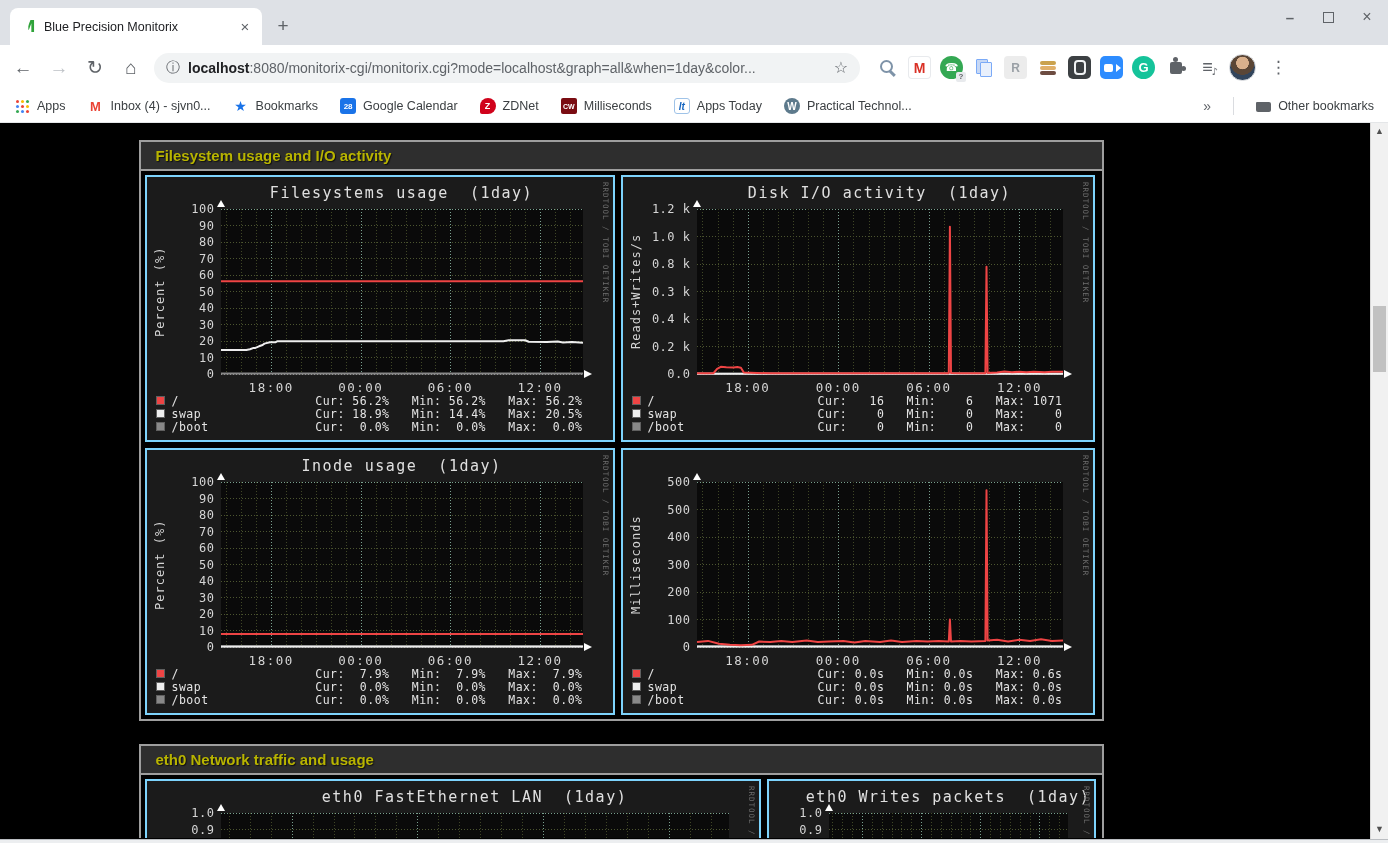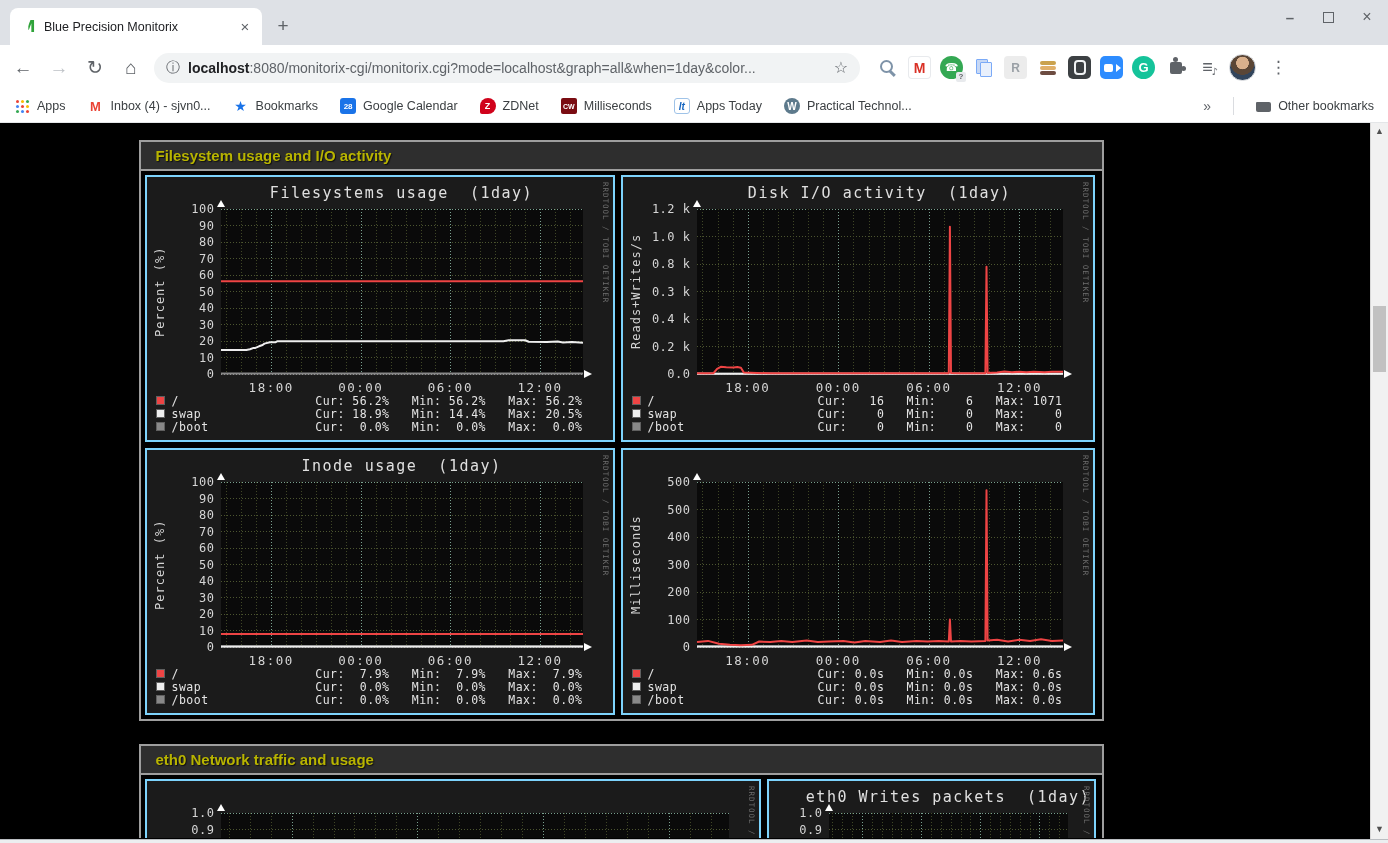--- a/index.html
+++ b/index.html
@@ -503,20 +503,21 @@
               </div>
               <div class="g-wm">RRDTOOL / TOBI OETIKER</div>
             </div>
         </div>
       </div>
 
       <div class="section section-2">
         <div class="section-header">eth0 Network traffic and usage</div>
         <div class="charts-grid">
           <div class="chart-box" style="width:616px;height:267px;">
+              <div class="g-title" style="left: 328px;">eth0 FastEthernet LAN  (1day)</div>
               <svg width="612" height="263" class="g-svg">
                 <rect x="74" y="32" width="508" height="165" fill="#0a0a0a"></rect>
                 <line x1="74" y1="197" x2="582" y2="197" stroke="#9b9b9b" stroke-width="1" stroke-dasharray="1 2" shape-rendering="crispEdges"></line>
                 <line x1="74" y1="180.5" x2="582" y2="180.5" stroke="#4c5530" stroke-width="1" stroke-dasharray="1 2" shape-rendering="crispEdges"></line>
                 <line x1="74" y1="164" x2="582" y2="164" stroke="#4c5530" stroke-width="1" stroke-dasharray="1 2" shape-rendering="crispEdges"></line>
                 <line x1="74" y1="147.5" x2="582" y2="147.5" stroke="#4c5530" stroke-width="1" stroke-dasharray="1 2" shape-rendering="crispEdges"></line>
                 <line x1="74" y1="131" x2="582" y2="131" stroke="#4c5530" stroke-width="1" stroke-dasharray="1 2" shape-rendering="crispEdges"></line>
                 <line x1="74" y1="114.5" x2="582" y2="114.5" stroke="#4c5530" stroke-width="1" stroke-dasharray="1 2" shape-rendering="crispEdges"></line>
                 <line x1="74" y1="98" x2="582" y2="98" stroke="#4c5530" stroke-width="1" stroke-dasharray="1 2" shape-rendering="crispEdges"></line>
                 <line x1="74" y1="81.50000000000001" x2="582" y2="81.50000000000001" stroke="#4c5530" stroke-width="1" stroke-dasharray="1 2" shape-rendering="crispEdges"></line>

